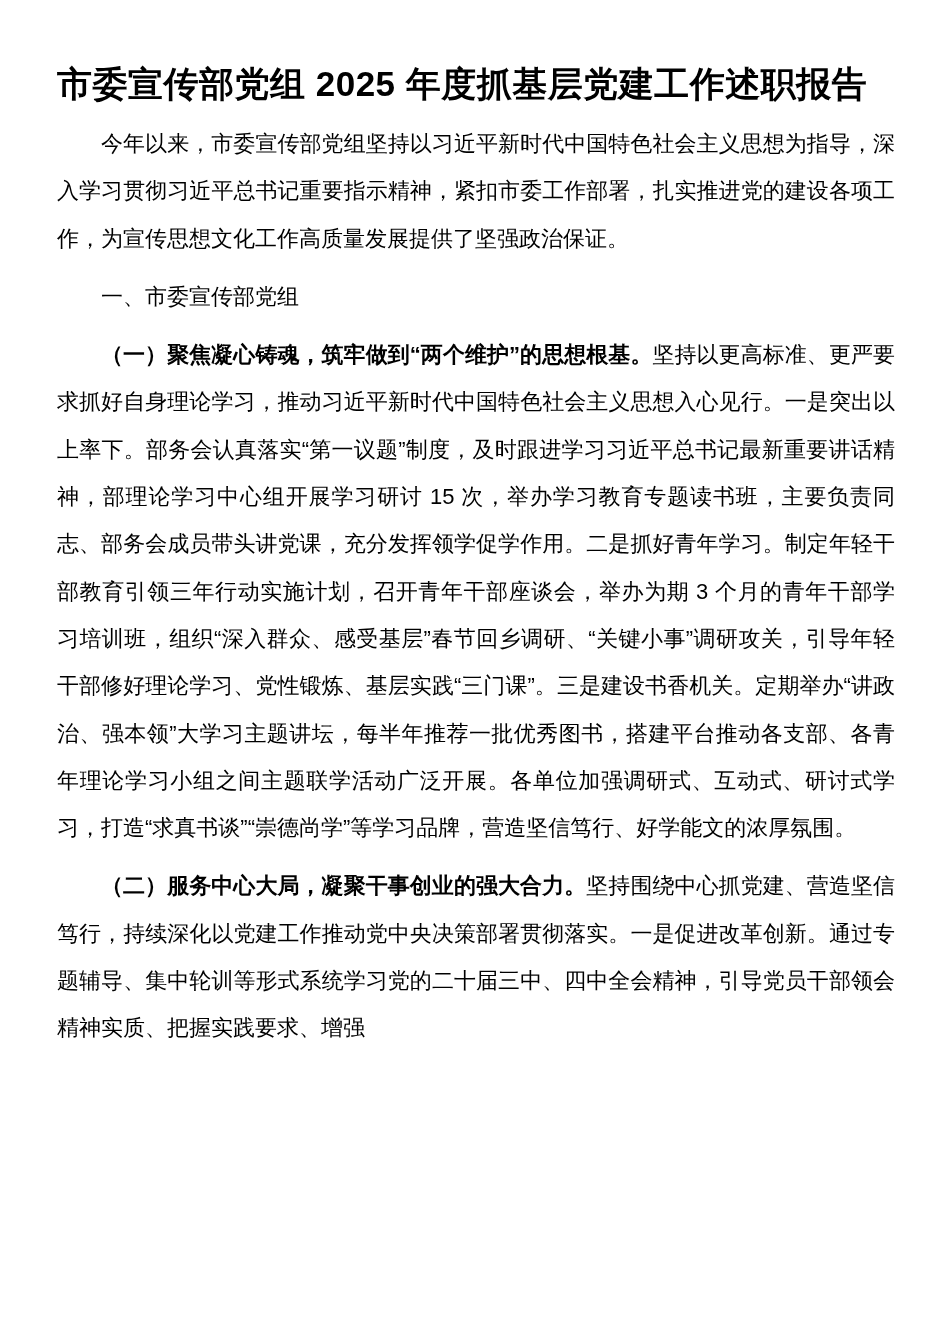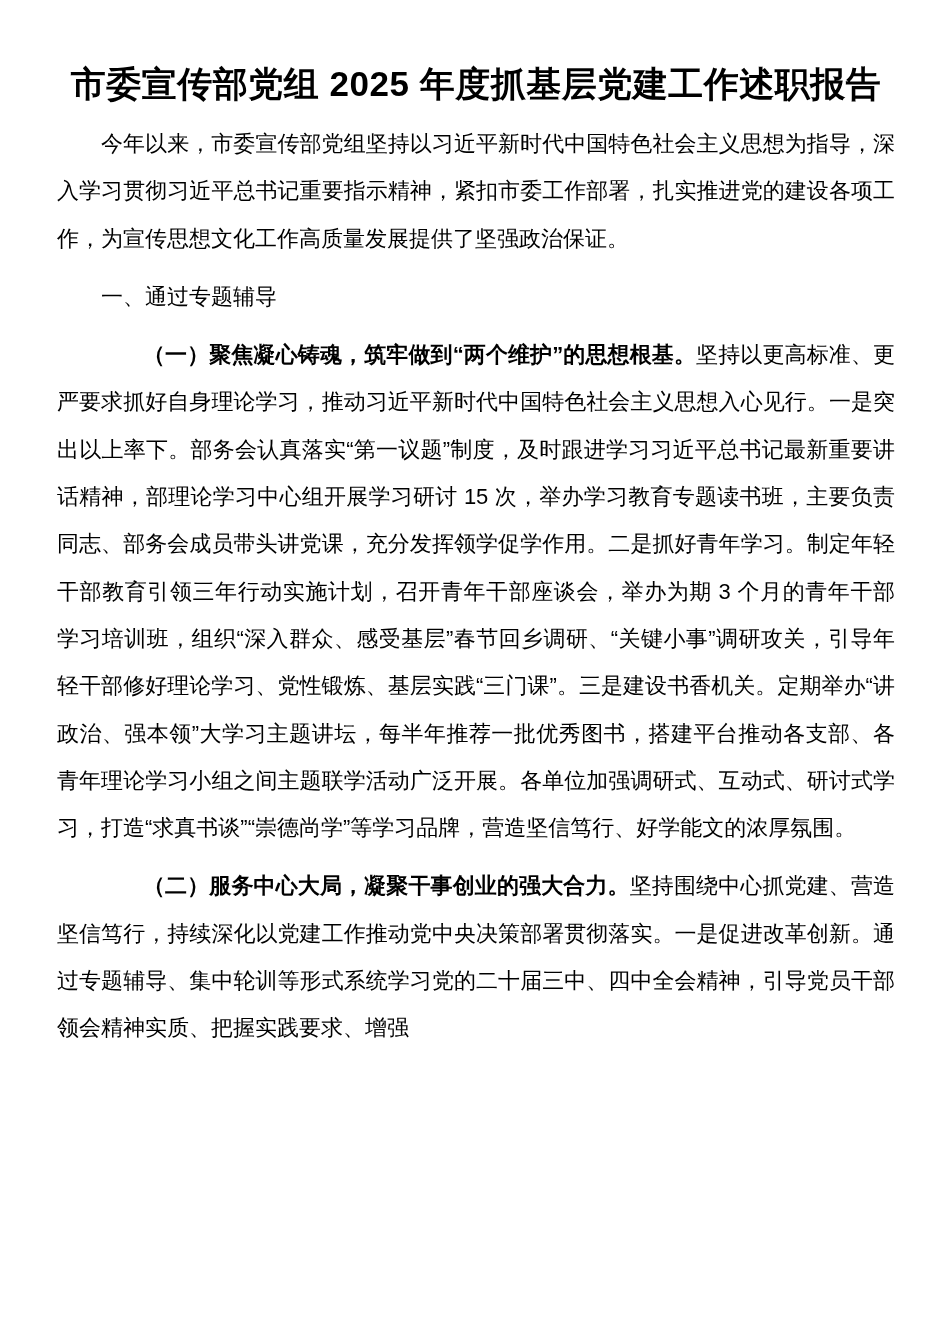--- a/index.html
+++ b/index.html
@@ -24,21 +24,20 @@
   }
   .doc-body {
     position: absolute;
     left: 57px;
     top: 0;
     width: 838px;
   }
   .doc-title {
     font-size: 35px;
     font-weight: bold;
-    text-align: center;
     letter-spacing: 0.5px;
     line-height: 47px;
     margin: 0;
     padding-top: 60px;
     padding-bottom: 4px;
     white-space: nowrap;
   }
   .para {
     font-size: 22px;
     line-height: 47.3px;
@@ -53,38 +52,37 @@
     text-indent: 2em;
   }
   .gap-small {
     height: 9px;
   }
   .gap-med {
     height: 11px;
   }
   .bold-lead {
     font-weight: bold;
-    margin-left: 42px;
   }
 </style>
 </head>
 <body>
 
 <div class="page">
   <div class="doc-body">
 
     <h1 class="doc-title">市委宣传部党组 2025 年度抓基层党建工作述职报告</h1>
 
     <div class="gap-small"></div>
 
     <p class="para indent">今年以来，市委宣传部党组坚持以习近平新时代中国特色社会主义思想为指导，深入学习贯彻习近平总书记重要指示精神，紧扣市委工作部署，扎实推进党的建设各项工作，为宣传思想文化工作高质量发展提供了坚强政治保证。</p>
 
     <div class="gap-med"></div>
 
-    <p class="para indent">一、通过专题辅导</p>
+    <p class="para indent">一、市委宣传部党组</p>
 
     <div class="gap-med"></div>
 
     <p class="para indent"><span class="bold-lead">（一）聚焦凝心铸魂，筑牢做到“两个维护”的思想根基。</span><span>坚持以更高标准、更严要求抓好自身理论学习，推动习近平新时代中国特色社会主义思想入心见行。一是突出以上率下。部务会认真落实“第一议题”制度，及时跟进学习习近平总书记最新重要讲话精神，部理论学习中心组开展学习研讨 15 次，举办学习教育专题读书班，主要负责同志、部务会成员带头讲党课，充分发挥领学促学作用。二是抓好青年学习。制定年轻干部教育引领三年行动实施计划，召开青年干部座谈会，举办为期 3 个月的青年干部学习培训班，组织“深入群众、感受基层”春节回乡调研、“关键小事”调研攻关，引导年轻干部修好理论学习、党性锻炼、基层实践“三门课”。三是建设书香机关。定期举办“讲政治、强本领”大学习主题讲坛，每半年推荐一批优秀图书，搭建平台推动各支部、各青年理论学习小组之间主题联学活动广泛开展。各单位加强调研式、互动式、研讨式学习，打造“求真书谈”“崇德尚学”等学习品牌，营造坚信笃行、好学能文的浓厚氛围。</span></p>
 
     <div class="gap-med"></div>
 
     <p class="para indent"><span class="bold-lead">（二）服务中心大局，凝聚干事创业的强大合力。</span><span>坚持围绕中心抓党建、营造坚信笃行，持续深化以党建工作推动党中央决策部署贯彻落实。一是促进改革创新。通过专题辅导、集中轮训等形式系统学习党的二十届三中、四中全会精神，引导党员干部领会精神实质、把握实践要求、增强</span></p>
 
   </div>

